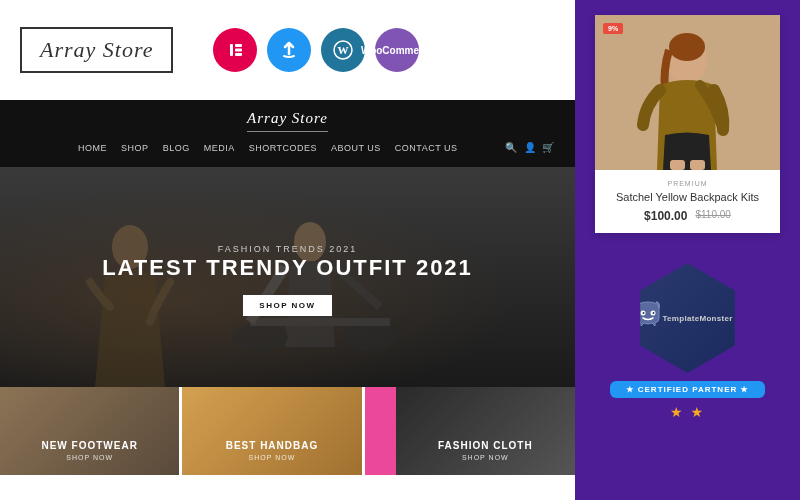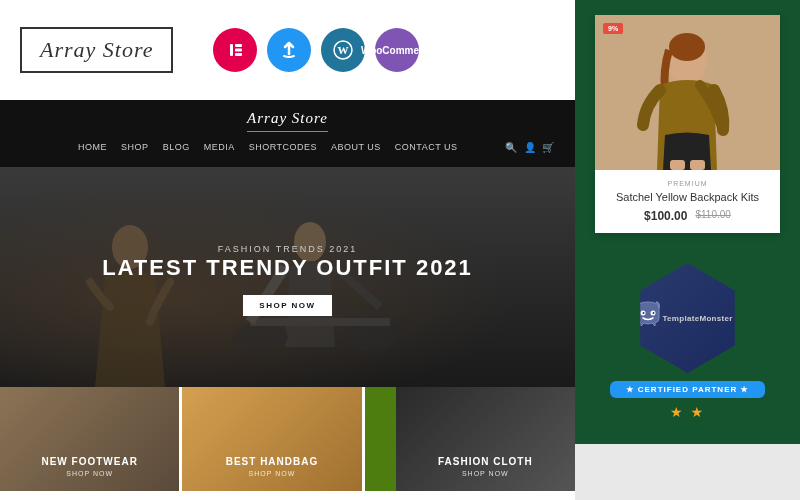--- a/index.html
+++ b/index.html
@@ -156,22 +156,22 @@
       letter-spacing: 1.5px;
       padding: 6px 16px;
       border: none;
       cursor: pointer;
       font-weight: bold;
     }
 
     
     .category-section {
       display: flex;
-      height: 104px;
-      background: #4d7c0f;
+      height: 88px;
+      background: #ec4899;
     }
 
     .category-card {
       flex: 1;
       position: relative;
       overflow: hidden;
       display: flex;
       align-items: flex-end;
       justify-content: center;
       padding-bottom: 14px;
@@ -214,22 +214,22 @@
       letter-spacing: 1px;
       margin-top: 3px;
       display: block;
     }
 
     
     .right-panel {
       position: absolute;
       right: 0; top: 0;
       width: 225px;
-      height: 444px;
-      background: #14532d;
+      height: 500px;
+      background: #4c1d95;
       display: flex;
       flex-direction: column;
       align-items: center;
     }
 
     .product-card {
       background: #fff;
       width: 185px;
       margin-top: 15px;
       position: relative;
@@ -350,21 +350,21 @@
     }
 
     
     .nav-icon-item {
       color: #ccc;
       font-size: 10px;
     }
 
     .nav-wrapper {
       display: flex;
-      align-items: flex-start;
+      align-items: center;
       width: 100%;
       padding: 4px 20px;
       margin-left: 20px;
     }
 
     .nav-links-center {
       display: flex;
       gap: 14px;
       flex: 1;
       justify-content: center;

